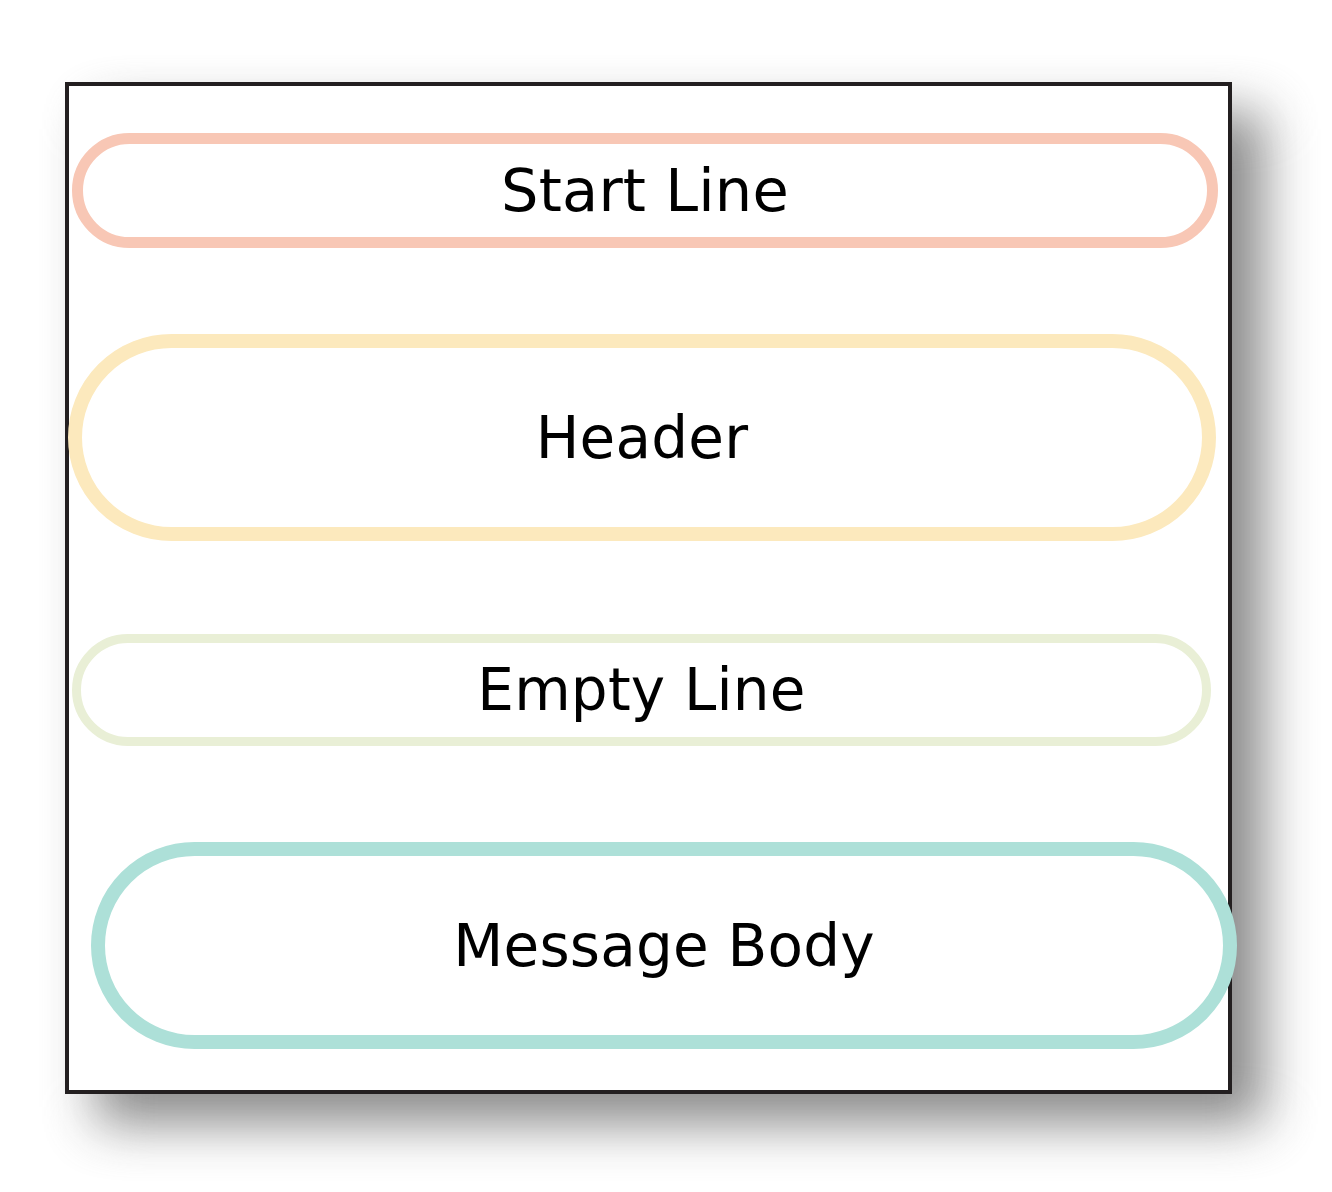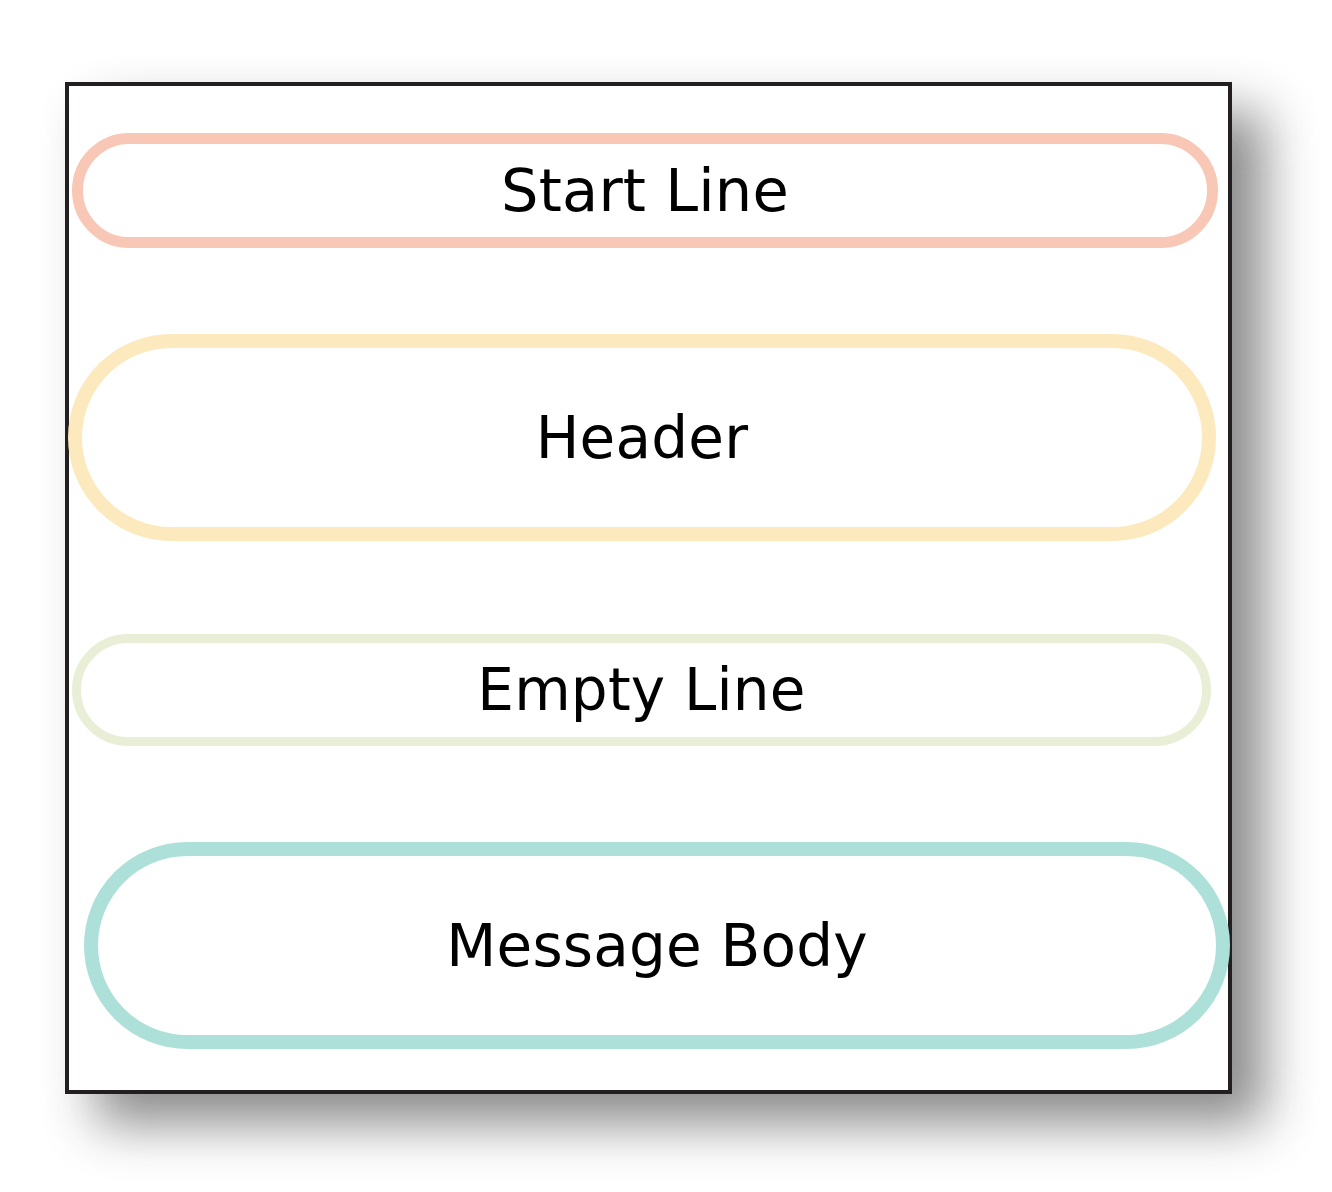--- a/index.html
+++ b/index.html
@@ -99,21 +99,21 @@
     top: 634px;
     width: 1139px;
     height: 112px;
     border: 9px solid #e9efd6;
     border-radius: 56px;
   }
   .pill-empty-line .pill-label { font-size: 58px; }
 
   
   .pill-message-body {
-    left: 84px;
+    left: 91px;
     top: 842px;
     width: 1146px;
     height: 207px;
     border: 14px solid #ade0d8;
     border-radius: 104px;
   }
   .pill-message-body .pill-label { font-size: 58px; }
 </style>
 </head>
 <body>

